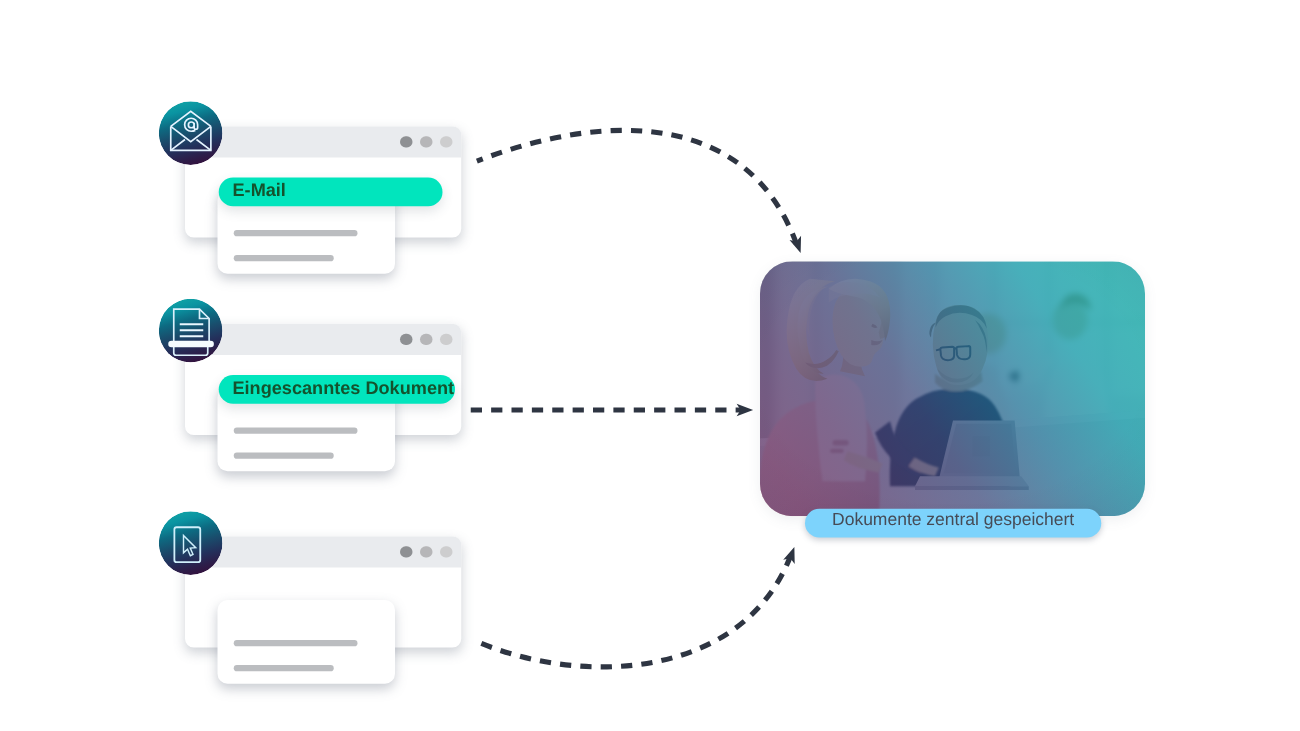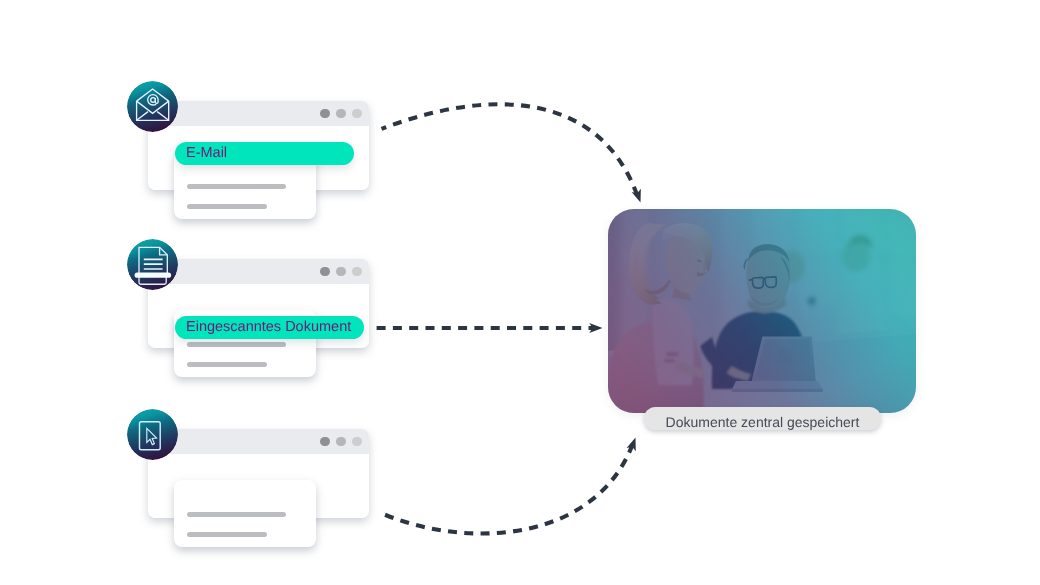--- a/index.html
+++ b/index.html
@@ -15,29 +15,29 @@
   .win-bar{position:absolute;left:0;top:0;right:0;height:25px;background:#e9ebee;}
   .dot{position:absolute;width:9.8px;height:9.8px;border-radius:50%;}
 
   .front{position:absolute;background:#fff;border-radius:8px;
          box-shadow:0 4px 9px rgba(100,108,126,.34);}
   .bar{position:absolute;height:5px;border-radius:3px;background:#bbbdc0;}
 
   .pill{position:absolute;height:23px;border-radius:12px;background:#01e5bd;
         box-shadow:0 4px 9px rgba(70,90,100,.16);}
   .pill .txt{position:absolute;left:11px;top:0;height:23px;line-height:23px;
-        color:#701a75;font-size:14.5px;white-space:nowrap;}
+        color:#14532d;font-size:14.5px;white-space:nowrap;font-weight:bold;}
 
   .icon-circle{position:absolute;width:51px;height:51px;border-radius:50%;overflow:hidden;}
 
   #photo{position:absolute;left:608px;top:209px;width:308px;height:204px;
          border-radius:26px;overflow:hidden;box-shadow:0 3px 10px rgba(100,110,130,.10);}
   #photo svg{display:block;}
-  #photo-label{position:absolute;left:644px;top:407px;width:237px;height:23px;background:#e5e5e5;
-        border-radius:12px;display:flex;align-items:flex-end;justify-content:center;
+  #photo-label{position:absolute;left:644px;top:407px;width:237px;height:23px;background:#7dd3fc;
+        border-radius:12px;display:flex;align-items:flex-start;justify-content:center;
         box-shadow:0 2px 5px rgba(95,102,120,.33);}
   #photo-label .txt{font-size:14px;color:#464b56;white-space:nowrap;}
 
   svg.arrows{position:absolute;left:0;top:0;width:1040px;height:585px;overflow:visible;}
 </style>
 </head>
 <body>
 
 <div id="stage">
 
@@ -90,21 +90,21 @@
     <div class="win" style="left:148px;top:259px;width:221px;height:89px;">
       <div class="win-bar"></div>
       <div class="dot" style="left:172.1px;top:7.6px;background:#8e9093;"></div>
       <div class="dot" style="left:188.4px;top:7.6px;background:#b6b6b8;"></div>
       <div class="dot" style="left:204.4px;top:7.6px;background:#cdcdce;"></div>
     </div>
     <div class="front" style="left:174px;top:310px;width:142px;height:67px;">
       <div class="bar" style="left:12.5px;top:32px;width:99px;"></div>
       <div class="bar" style="left:12.5px;top:52px;width:80.5px;"></div>
     </div>
-    <div class="pill" style="left:175px;top:316px;width:189px;">
+    <div class="pill" style="left:175px;top:300px;width:189px;">
       <div class="txt">Eingescanntes Dokument</div>
     </div>
     <div class="icon-circle" style="left:127px;top:239px;">
       <svg viewBox="0 0 51 51" width="51" height="51">
         <circle cx="25.5" cy="25.5" r="25.5" fill="url(#gIcon)"></circle>
         <g fill="none" stroke="#daf0fb" stroke-width="1.35" stroke-linejoin="miter">
           <path d="M12 34.5 L12 8.3 L32.6 8.3 L40.3 15.8 L40.3 34.5"></path>
           <path d="M32.6 8.3 L32.6 15.8 L40.3 15.8"></path>
           <path d="M12.0 37.6 L12.0 43.4 q0 1.8 1.8 1.8 L37.4 45.2 q1.8 0 1.8 -1.8 L39.2 37.6" stroke-linejoin="round"></path>
         </g>

